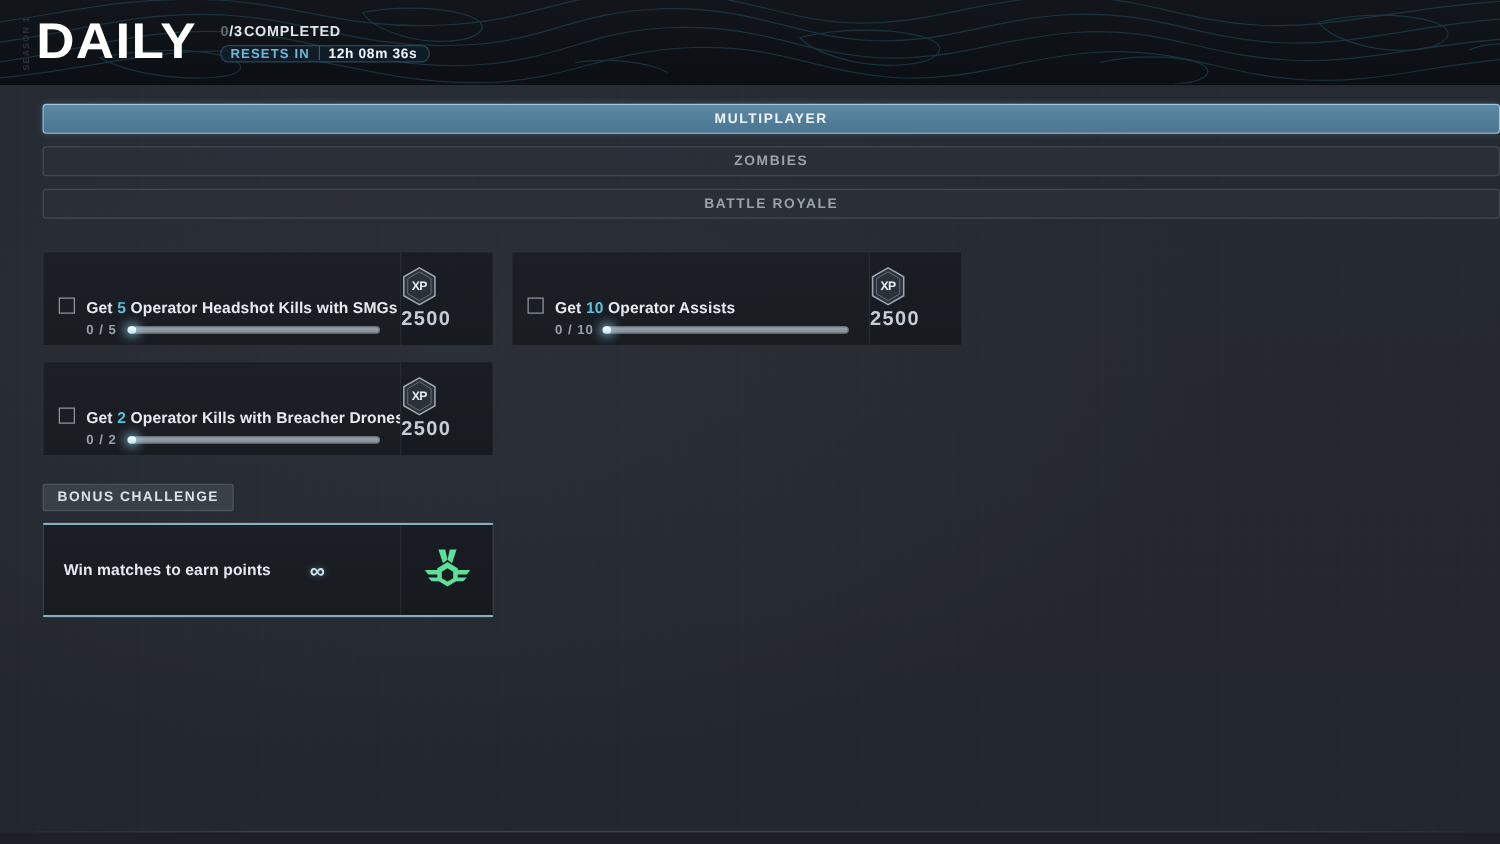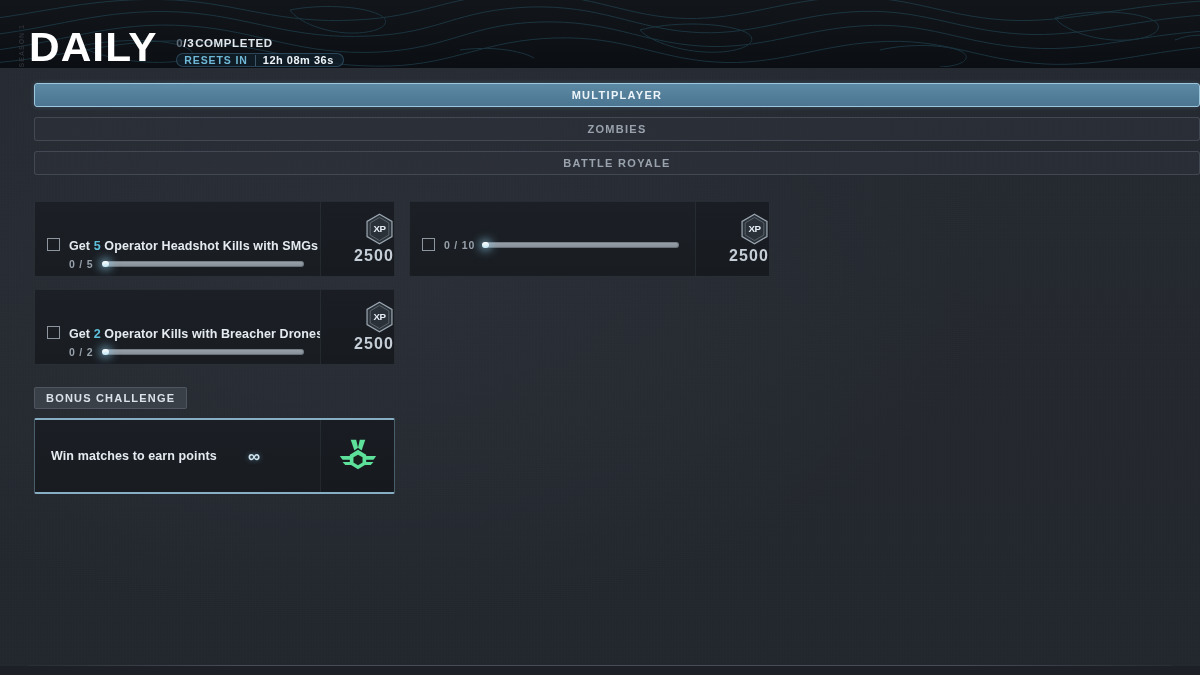--- a/index.html
+++ b/index.html
@@ -45,21 +45,21 @@
   }
   .header-topo {
     position: absolute;
     inset: 0;
     opacity: 0.85;
   }
   .header-inner {
     position: relative;
     height: 100%;
     display: flex;
-    align-items: flex-end;
+    align-items: center;
     padding-left: 18px;
     z-index: 2;
   }
 
   .header-side-label {
     writing-mode: vertical-rl;
     transform: rotate(180deg);
     font-size: 7px;
     letter-spacing: 1px;
     color: #2c3138;
@@ -247,21 +247,21 @@
     border-radius: 3px;
     background: linear-gradient(180deg, #ffffff 0%, #bfe6f5 100%);
     box-shadow: 0 0 8px 3px rgba(150,215,245,0.55);
   }
 
   .card-reward {
     width: 74px;
     flex: 0 0 74px;
     display: flex;
     flex-direction: column;
-    align-items: flex-end;
+    align-items: flex-start;
     justify-content: center;
     gap: 2px;
     border-left: 1px solid rgba(90,100,112,0.20);
     background: linear-gradient(180deg, #1a1e24 0%, #171b20 100%);
   }
   .xp-hex { width: 29px; height: 32px; display: block; }
   .reward-amount {
     font-size: 16px;
     font-weight: 700;
     letter-spacing: 1.1px;
@@ -424,20 +424,21 @@
           <text x="16" y="21.5" text-anchor="middle" font-family="Liberation Sans, sans-serif" font-size="11" font-weight="bold" fill="#e6edf3" letter-spacing="-0.5">XP</text>
         </svg>
         <div class="reward-amount">2500</div>
       </div>
     </div>
 
     <div class="card">
       <div class="card-main">
         <div class="checkbox"></div>
         <div class="card-text">
+          <div class="card-title"><span>Get </span><span class="hl">10</span><span> Operator Assists</span></div>
           <div class="progress-row">
             <span class="progress-count">0 / 10</span>
             <span class="progress-track">
                 <span class="progress-fill"></span>
               </span>
           </div>
         </div>
       </div>
       <div class="card-reward">
         <svg class="xp-hex" viewBox="0 0 32 36">

